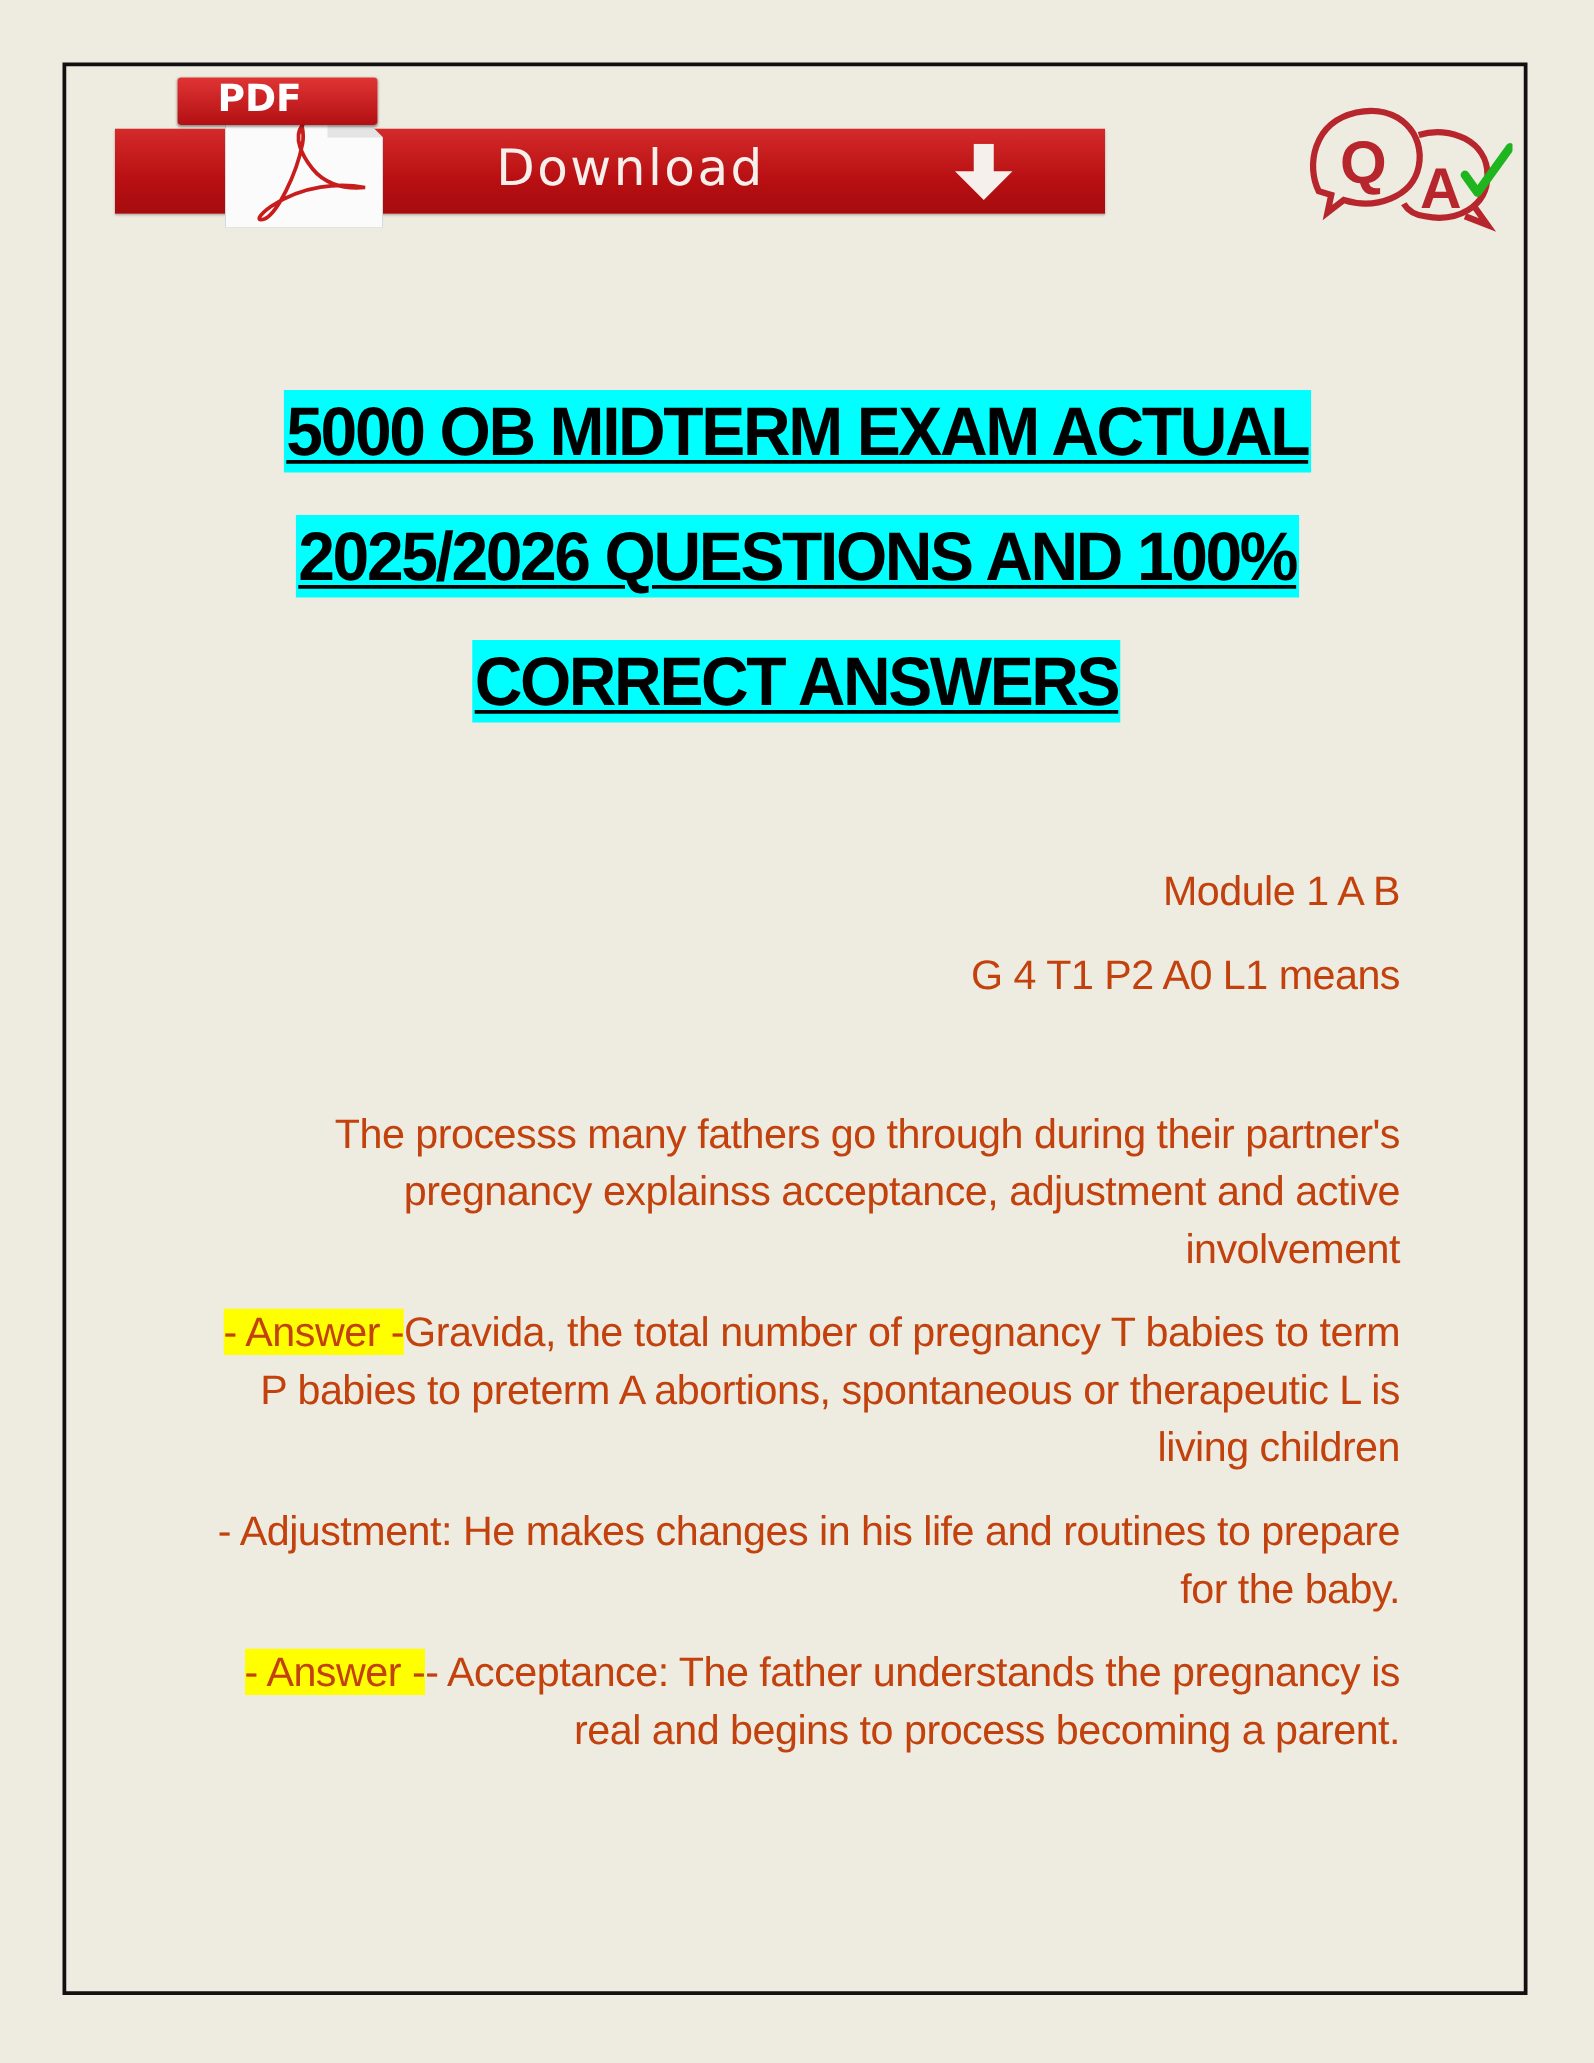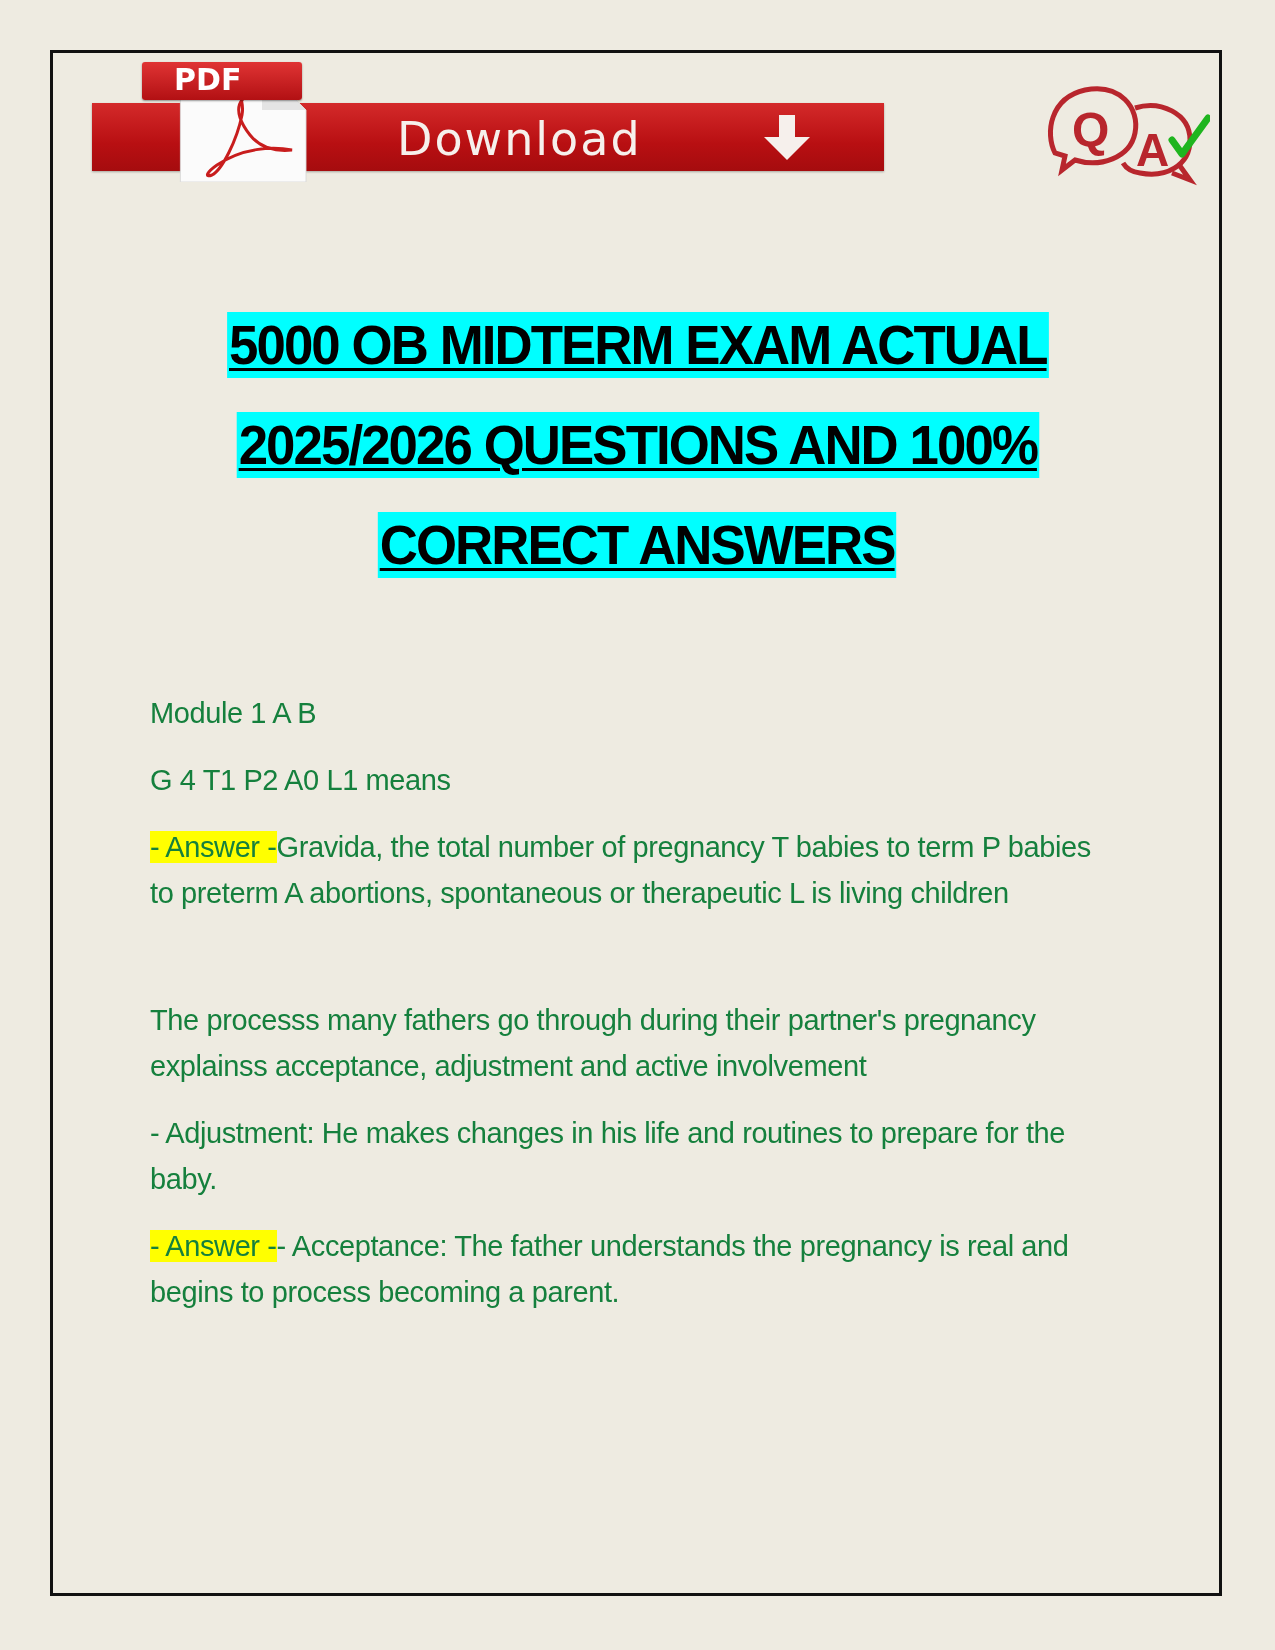--- a/index.html
+++ b/index.html
@@ -27,21 +27,21 @@
       position: absolute;
       left: 0; top: 43px;
       width: 792px; height: 68px;
       background: linear-gradient(#d42a2a, #b80f12 60%, #a50c0e);
       box-shadow: 0 1px 2px rgba(0,0,0,0.3);
     }
     .banner-text {
       position: absolute;
       left: 305px; top: 52px;
       font-family: "DejaVu Sans", sans-serif;
-      font-size: 46px;
+      font-size: 40px;
       color: #f6f0ec;
       letter-spacing: 2px;
     }
     .download-arrow-icon {
       position: absolute;
       left: 670px; top: 55px;
       width: 50px; height: 46px;
     }
     .pdf-doc-icon {
       position: absolute;
@@ -91,23 +91,24 @@
       padding: 0 2px;
       transform: scaleX(0.96);
     }
     .title-row { height: 100px; }
     
     .body-text {
       position: absolute;
       left: 150px; top: 690px;
       width: 970px;
       font-family: "Liberation Sans", sans-serif;
-      font-size: 29px;
-      color: #15803d;
+      font-size: 33px;
+      color: #c2410c;
       letter-spacing: -0.4px;
+      text-align: right;
     }
     .para {
       margin: 0;
       line-height: 46px;
     }
     .gap-18 { margin-top: 21px; }
     .gap-big { margin-top: 81px; }
     .answer-tag {
       background: #ffff00;
     }
@@ -151,18 +152,18 @@
 <div class="title-block">
   <div class="title-row"><span class="title-line">5000 OB MIDTERM EXAM ACTUAL</span></div>
   <div class="title-row"><span class="title-line">2025/2026 QUESTIONS AND 100%</span></div>
   <div class="title-row"><span class="title-line">CORRECT ANSWERS</span></div>
 </div>
 
 <div class="body-text">
   <p class="para">Module 1 A B</p>
 
   <p class="para gap-18">G 4 T1 P2 A0 L1 means</p>
+  <p class="para gap-big">The processs many fathers go through during their partner's pregnancy explainss acceptance, adjustment and active involvement</p>
+
   <p class="para gap-18"><span class="answer-tag">- Answer -</span><span>Gravida, the total number of pregnancy T babies to term P babies to preterm A abortions, spontaneous or therapeutic L is living children</span></p>
-
-  <p class="para gap-big">The processs many fathers go through during their partner's pregnancy explainss acceptance, adjustment and active involvement</p>
   <p class="para gap-18">- Adjustment: He makes changes in his life and routines to prepare for the baby.</p>
   <p class="para gap-18"><span class="answer-tag">- Answer -</span><span>- Acceptance: The father understands the pregnancy is real and begins to process becoming a parent.</span></p>
 </div>
 
 </body></html>

